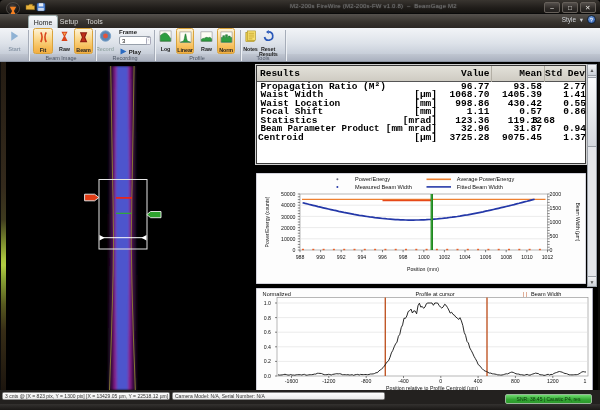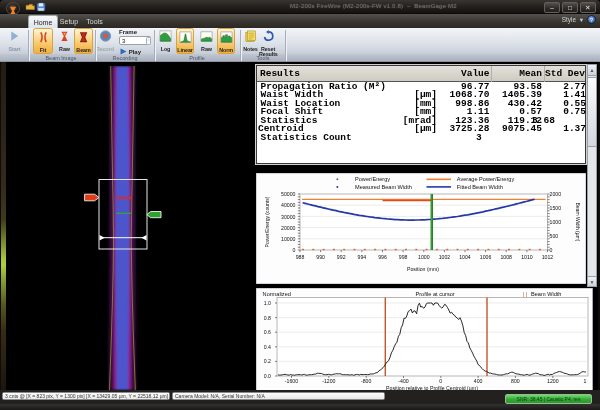--- a/index.html
+++ b/index.html
@@ -183,39 +183,44 @@
         <span style="left:100px;width:80px;text-align:right">[mm]</span>
         <span style="left:150px;width:82.5px;text-align:right">998.86</span>
         <span style="left:203px;width:82px;text-align:right">430.42</span>
         <span style="left:244px;width:85px;text-align:right">0.55</span>
       </div>
 <div class="rrow">
         <span style="left:3.5px">Focal Shift</span>
         <span style="left:100px;width:80px;text-align:right">[mm]</span>
         <span style="left:150px;width:82.5px;text-align:right">1.11</span>
         <span style="left:203px;width:82px;text-align:right">0.57</span>
-        <span style="left:244px;width:85px;text-align:right">0.75</span>
+        <span style="left:244px;width:85px;text-align:right">0.86</span>
       </div>
 <div class="rrow">
         <span style="left:3.5px">Statistics</span>
         <span style="left:100px;width:80px;text-align:right">[mrad]</span>
         <span style="left:150px;width:82.5px;text-align:right">123.36</span>
         <span style="left:203px;width:82px;text-align:right">119.12</span>
         <span style="left:244px;width:85px;text-align:center">3.68</span>
       </div>
 <div class="rrow">
+        <span style="left:3.5px">
+          <span style="font-size:9.1px;letter-spacing:-.05px">Beam Parameter Product</span>
+        </span>
+        <span style="left:100px;width:80px;text-align:right">[mm mrad]</span>
+        <span style="left:150px;width:82.5px;text-align:right">32.96</span>
+        <span style="left:203px;width:82px;text-align:right">31.87</span>
+        <span style="left:244px;width:85px;text-align:right">0.94</span>
+      </div>
+<div class="rrow">
         <span style="left:1px">Centroid</span>
         <span style="left:100px;width:80px;text-align:right">[µm]</span>
         <span style="left:150px;width:82.5px;text-align:right">3725.28</span>
         <span style="left:203px;width:82px;text-align:right">9075.45</span>
         <span style="left:244px;width:85px;text-align:right">1.37</span>
-      </div>
-<div class="rrow">
-        <span style="left:3.5px">Statistics Count</span>
-        <span style="left:219px">3</span>
       </div>
 </div>
 
 <svg class="abs" style="left:256px;top:173px" width="330" height="111" viewBox="256 173 330 111">
  <rect x="256" y="173" width="330" height="111" fill="#fdfdfd" stroke="#aab" stroke-width="1"></rect>
  <g font-size="5.6" fill="#111">
   <circle cx="337.4" cy="179.3" r="1" fill="#667"></circle>
   <text x="355" y="181.4">Power/Energy</text>
   <line x1="426.5" y1="179.3" x2="451" y2="179.3" stroke="#ee8030" stroke-width="1.6"></line>
   <text x="456.8" y="181.4">Average Power/Energy</text>

